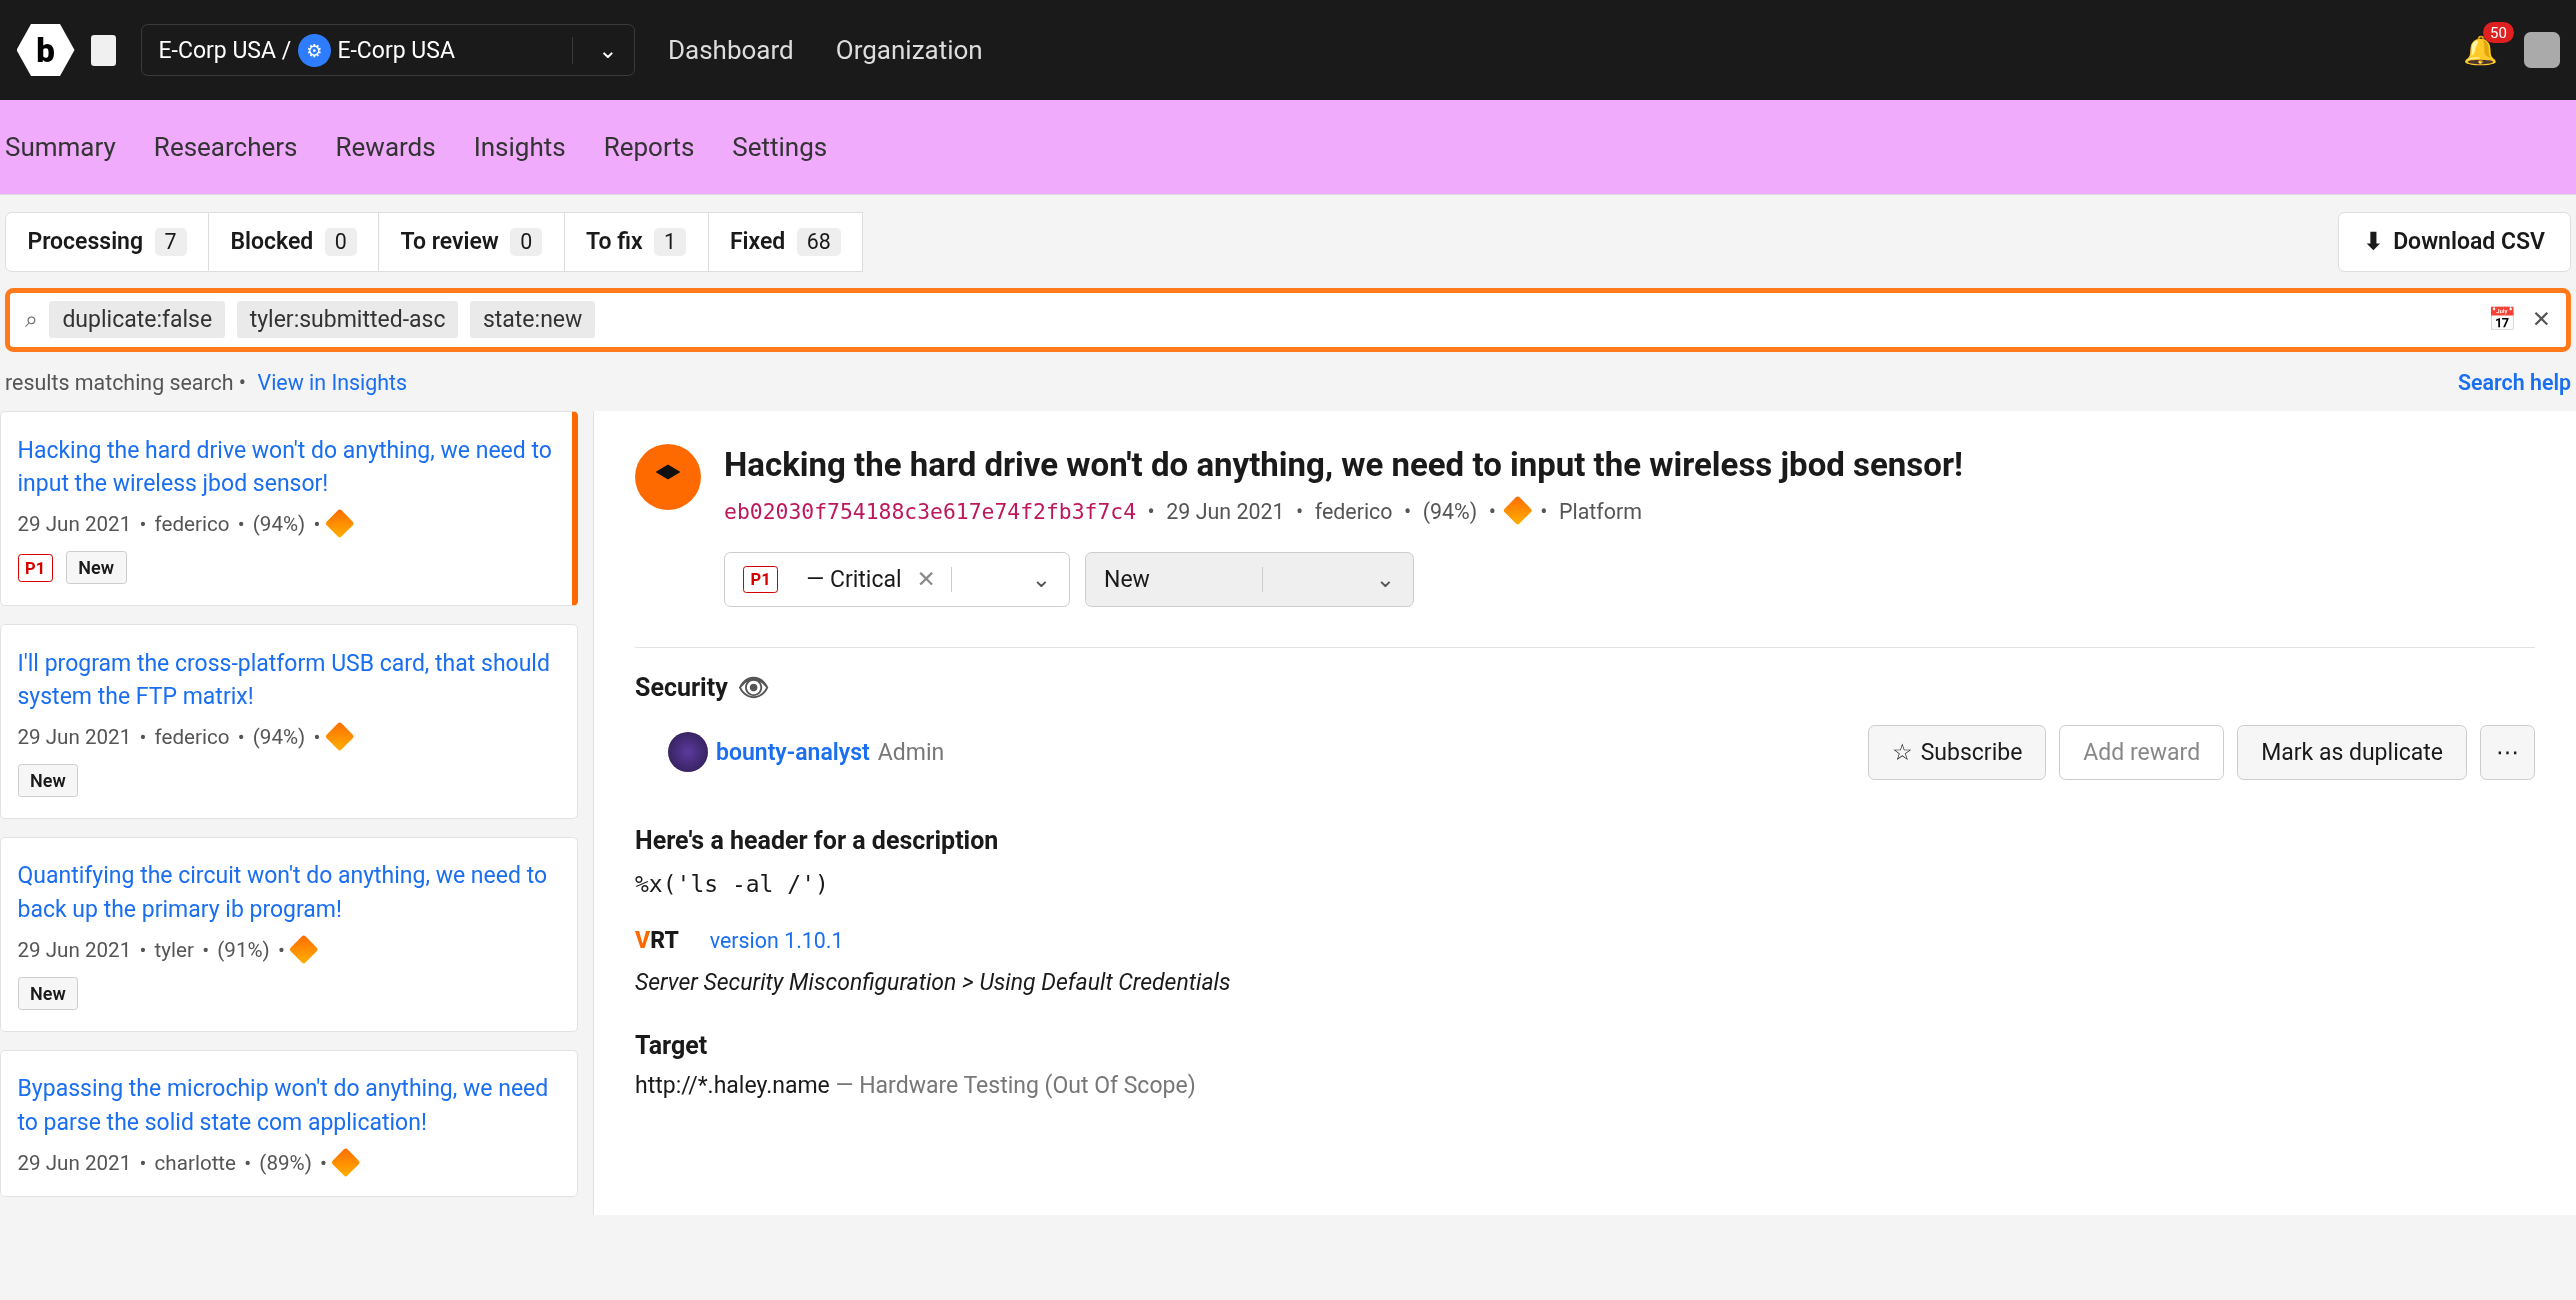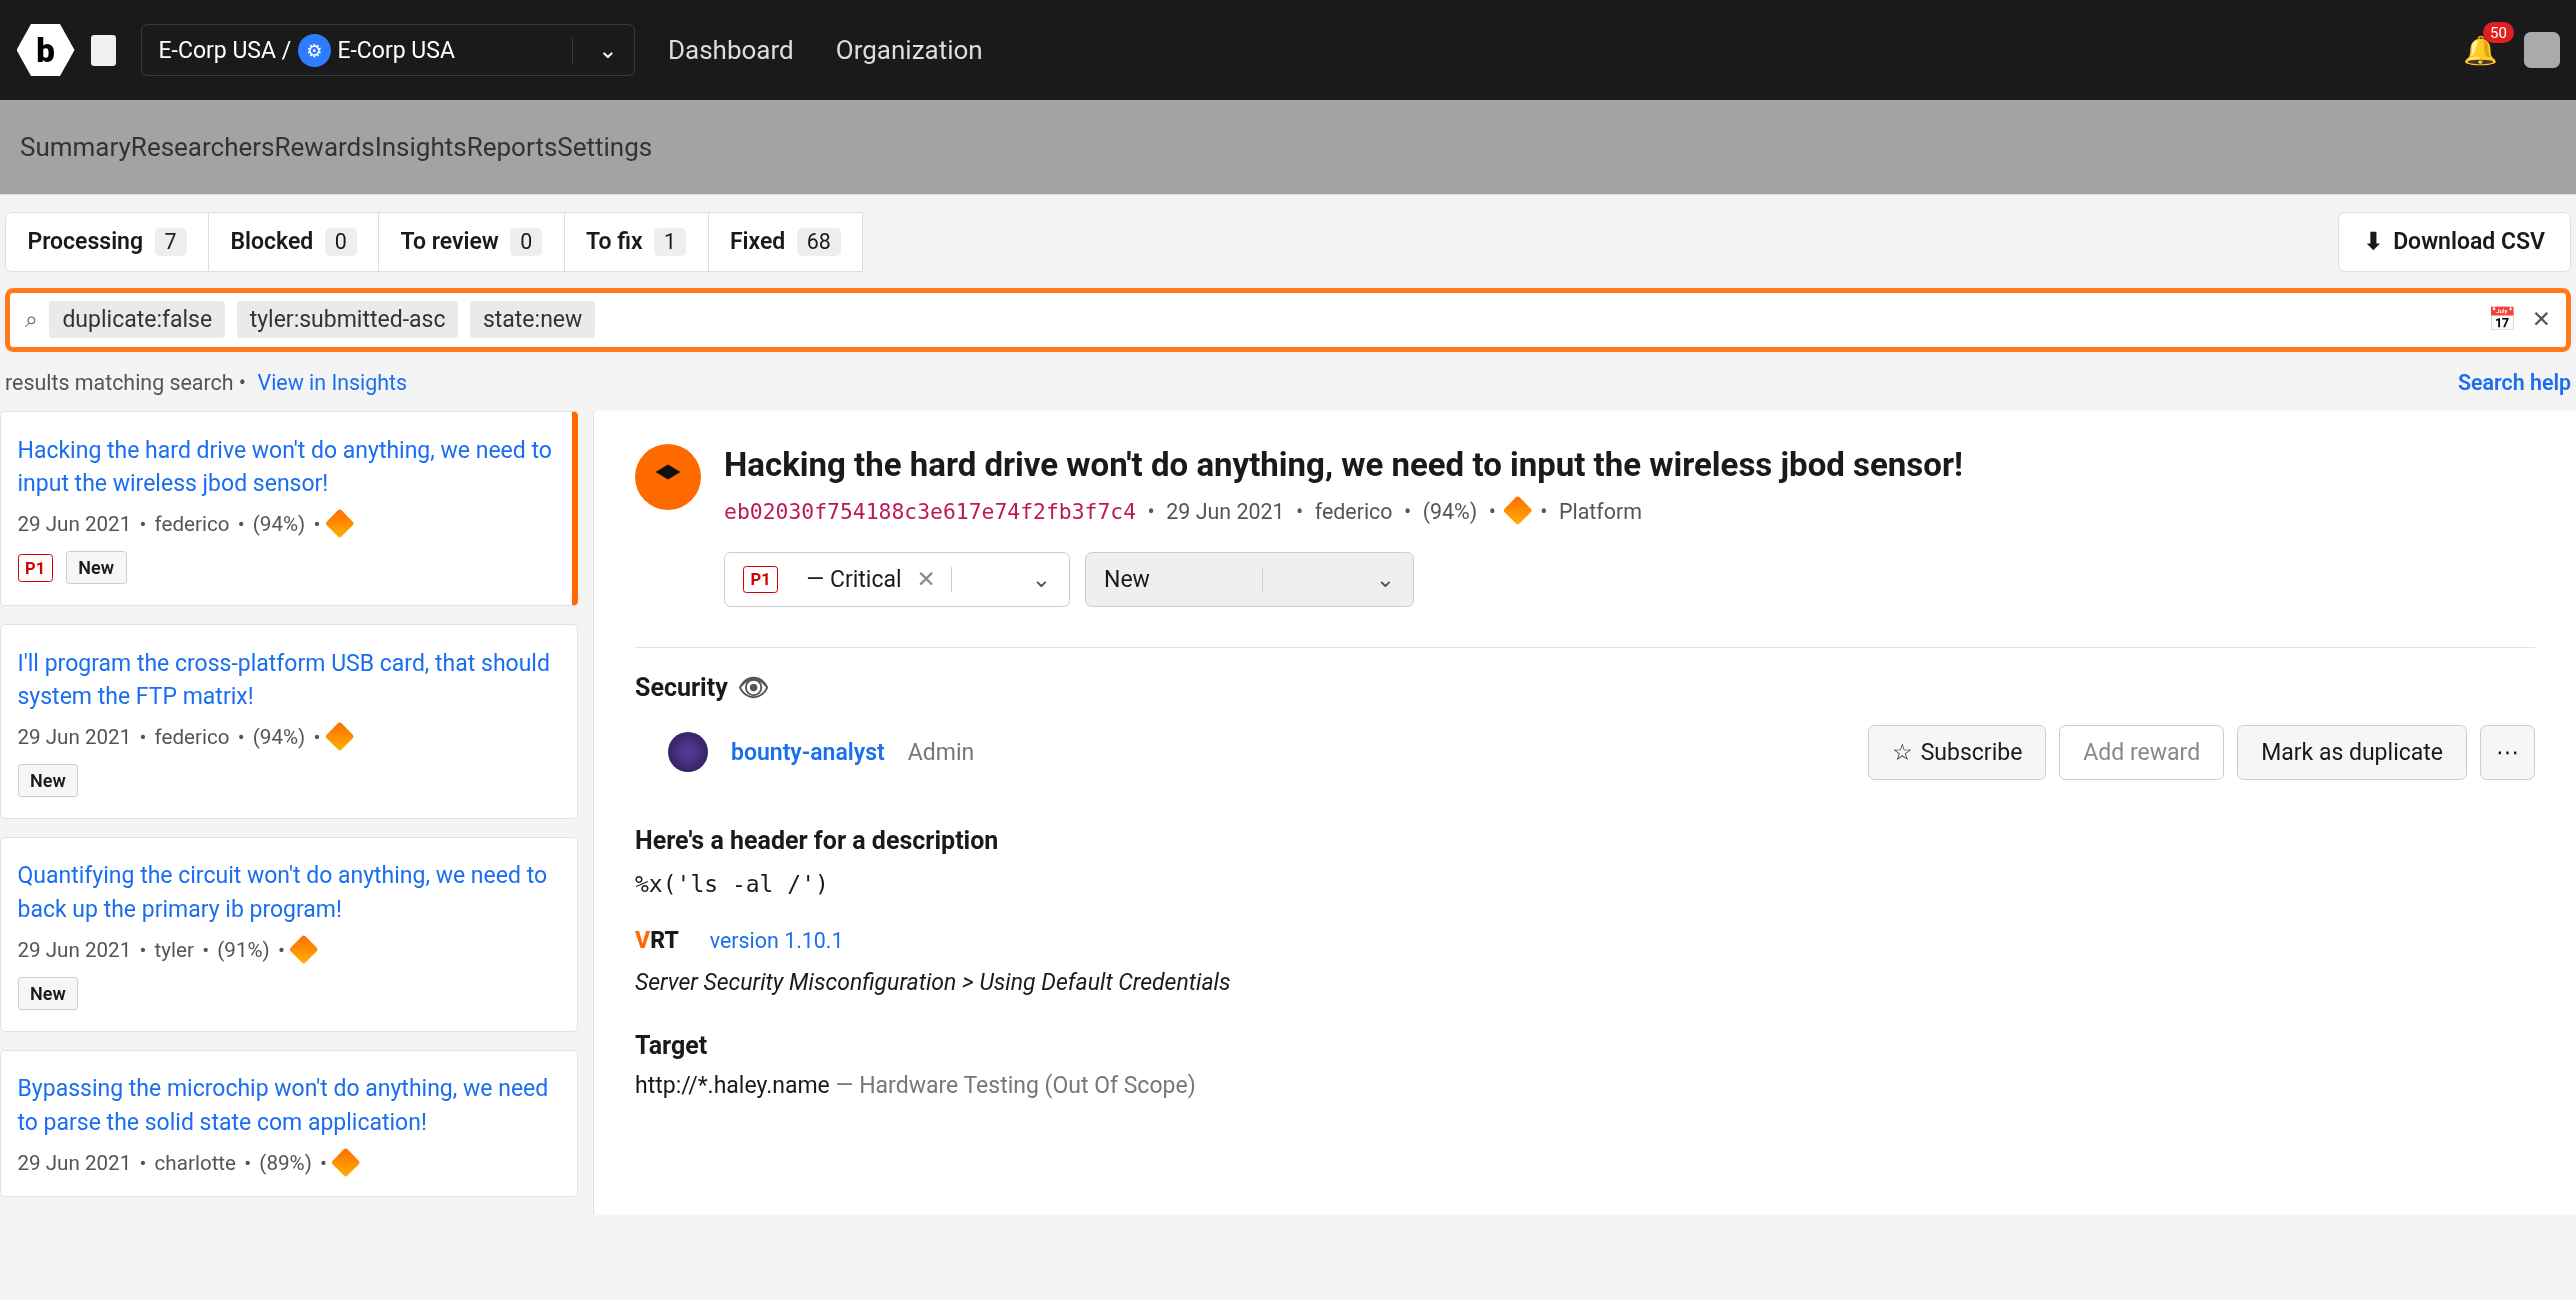--- a/index.html
+++ b/index.html
@@ -9,21 +9,21 @@
 .doc-icon { width: 25px; height: 31px; background: #f0f0f0; border-radius: 3.3px; position: relative; margin-right: 25px; }
 .breadcrumb-box { border: 0.8px solid #3a3a3a; border-radius: 6.6px; padding: 8.2px 16.5px; display: flex; align-items: center; color: #fff; min-width: 494px; }
 .breadcrumb-box .chev { margin-left: auto; padding-left: 25px; border-left: 0.8px solid #3a3a3a; }
 .gear-badge { width: 33px; height: 33px; background: #2e7cff; border-radius: 50%; display: inline-flex; align-items: center; justify-content: center; margin: 0 6.6px; color:#fff; font-size:18px; }
 .topnav { display: flex; gap: 42px; margin-left: 33px; }
 .topnav a { color: #ddd; text-decoration: none; font-size: 26px; }
 .topbar-right { margin-left: auto; display: flex; align-items: center; gap: 25px; }
 .bell { color: #fff; font-size: 28px; position: relative; }
 .bell .badge { position: absolute; top: -11.5px; right: -15px; background: #e02020; color: #fff; border-radius: 16.5px; font-size: 15px; padding: 1.6px 6.6px; }
 .avatar { width: 36px; height: 36px; background: #aaa; border-radius: 6.6px; }
-.tabs { background: #a3a3a3; border-bottom: 0.8px solid #ddd; display: flex; padding: 0 20px; height: 95px; align-items: center; }
+.tabs { background: #f0abfc; border-bottom: 0.8px solid #ddd; display: flex; padding: 0 5px; height: 95px; align-items: center; gap: 38px; }
 .tabs a { text-decoration: none; color: #333; font-size: 26px; padding: 30px 0; display: inline-block; }
 .tabs a.active { font-weight: 700; border-bottom: 4.1px solid #ff6a00; }
 .filterbar { background: #f4f4f4; display: flex; padding: 16.5px 5px; gap: 0; }
 .filter-pill { background: #fff; border: 0.8px solid #ddd; padding: 15px 21.4px; font-size: 23px; display: flex; align-items: center; gap: 11.5px; font-weight: 600; }
 .filter-pill:first-child { border-radius: 6.6px 0 0 6.6px; }
 .filter-pill + .filter-pill { border-left: none; }
 .filter-pill:last-of-type { border-radius: 0 6.6px 6.6px 0; }
 .filter-count { background: #eee; border-radius: 5px; padding: 1.6px 10px; font-weight: 400; font-size: 21.4px; }
 .download-btn { margin-left: auto; background: #fff; border: 0.8px solid #ddd; border-radius: 6.6px; padding: 15px 25px; font-size: 23px; display: flex; align-items: center; gap: 10px; font-weight:600; }
 .searchbar-wrap { padding: 0 5px 6.6px; }
@@ -52,21 +52,21 @@
 .detail-meta code { font-family: ui-monospace, SFMono-Regular, Menlo, monospace; color: #be185d; }
 .selectors { margin-top: 28px; display: flex; gap: 15px; }
 .selector { border: 0.8px solid #ccc; border-radius: 6.6px; padding: 13px 18px; display: flex; align-items: center; gap: 15px; font-size: 23px; min-width: 346px; background:#fff; }
 .selector.gray { background: #efefef; min-width: 329px; }
 .selector .divider { width:0.8px; height:25px; background:#ccc; }
 .selector .close { color:#888; }
 .selector .chev { margin-left:auto; color:#555; }
 .section-divider { height:0.8px; background:#e2e2e2; margin: 40px 0 25px; }
 .assignee-label { font-weight:700; font-size:25px; display:flex; align-items:center; gap:10px; }
 .actions-row { display:flex; align-items:center; margin-top:23px; }
-.assignee-info { display:flex; align-items:center; gap:23px; }
+.assignee-info { display:flex; align-items:center; gap:8px; }
 .assignee-avatar { width:40px; height:40px; border-radius:50%; background: radial-gradient(circle, #5b3a9e, #2a1a4a); margin-left: 33px; }
 .assignee-name { color:#1a6ef0; font-weight:600; }
 .assignee-role { color:#777; }
 .action-buttons { margin-left:auto; display:flex; gap:13px; }
 .btn { border:0.8px solid #ccc; background:#f6f6f6; border-radius:6.6px; padding:13px 23px; font-size:23px; display:flex; align-items:center; gap:8.2px; }
 .btn.ghost { background:#fff; color:#888; }
 .btn.more { padding:13px 15px; }
 .desc-header { font-weight:700; font-size:25px; margin-top:46px; }
 .desc-code { font-family: ui-monospace, monospace; margin-top:16.5px; font-size:23px; }
 .vrt-row { margin-top:30px; display:flex; align-items:center; gap:31px; }

